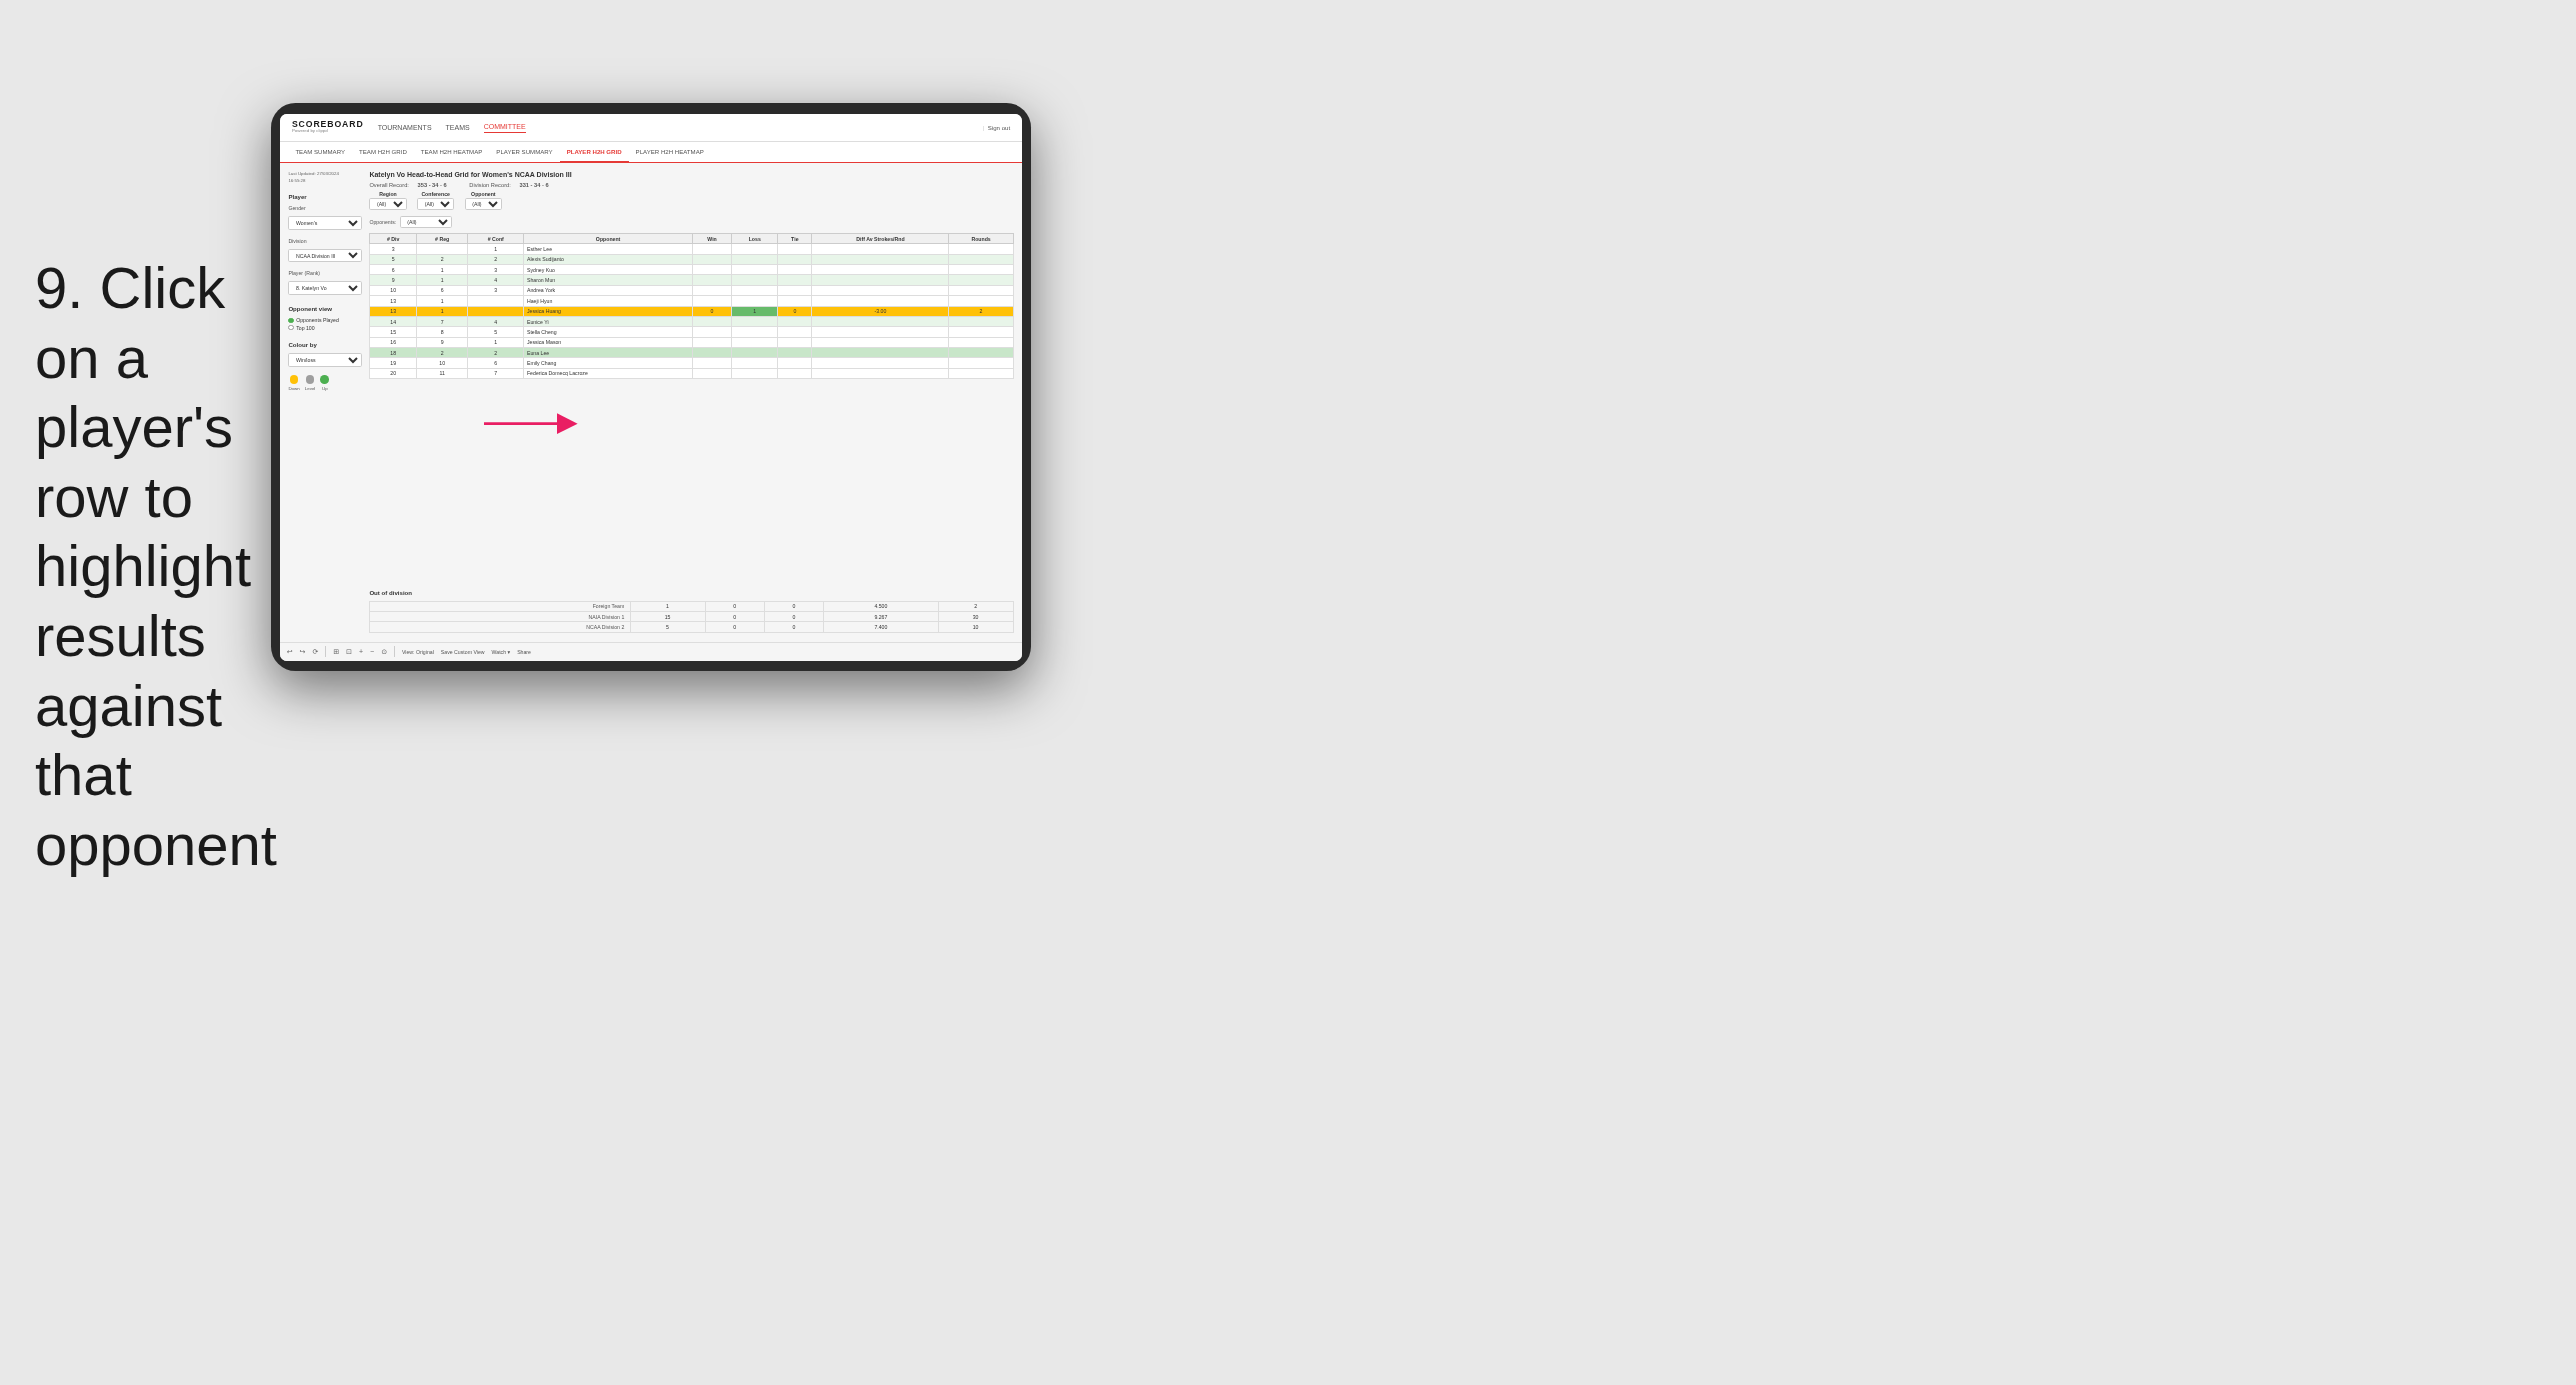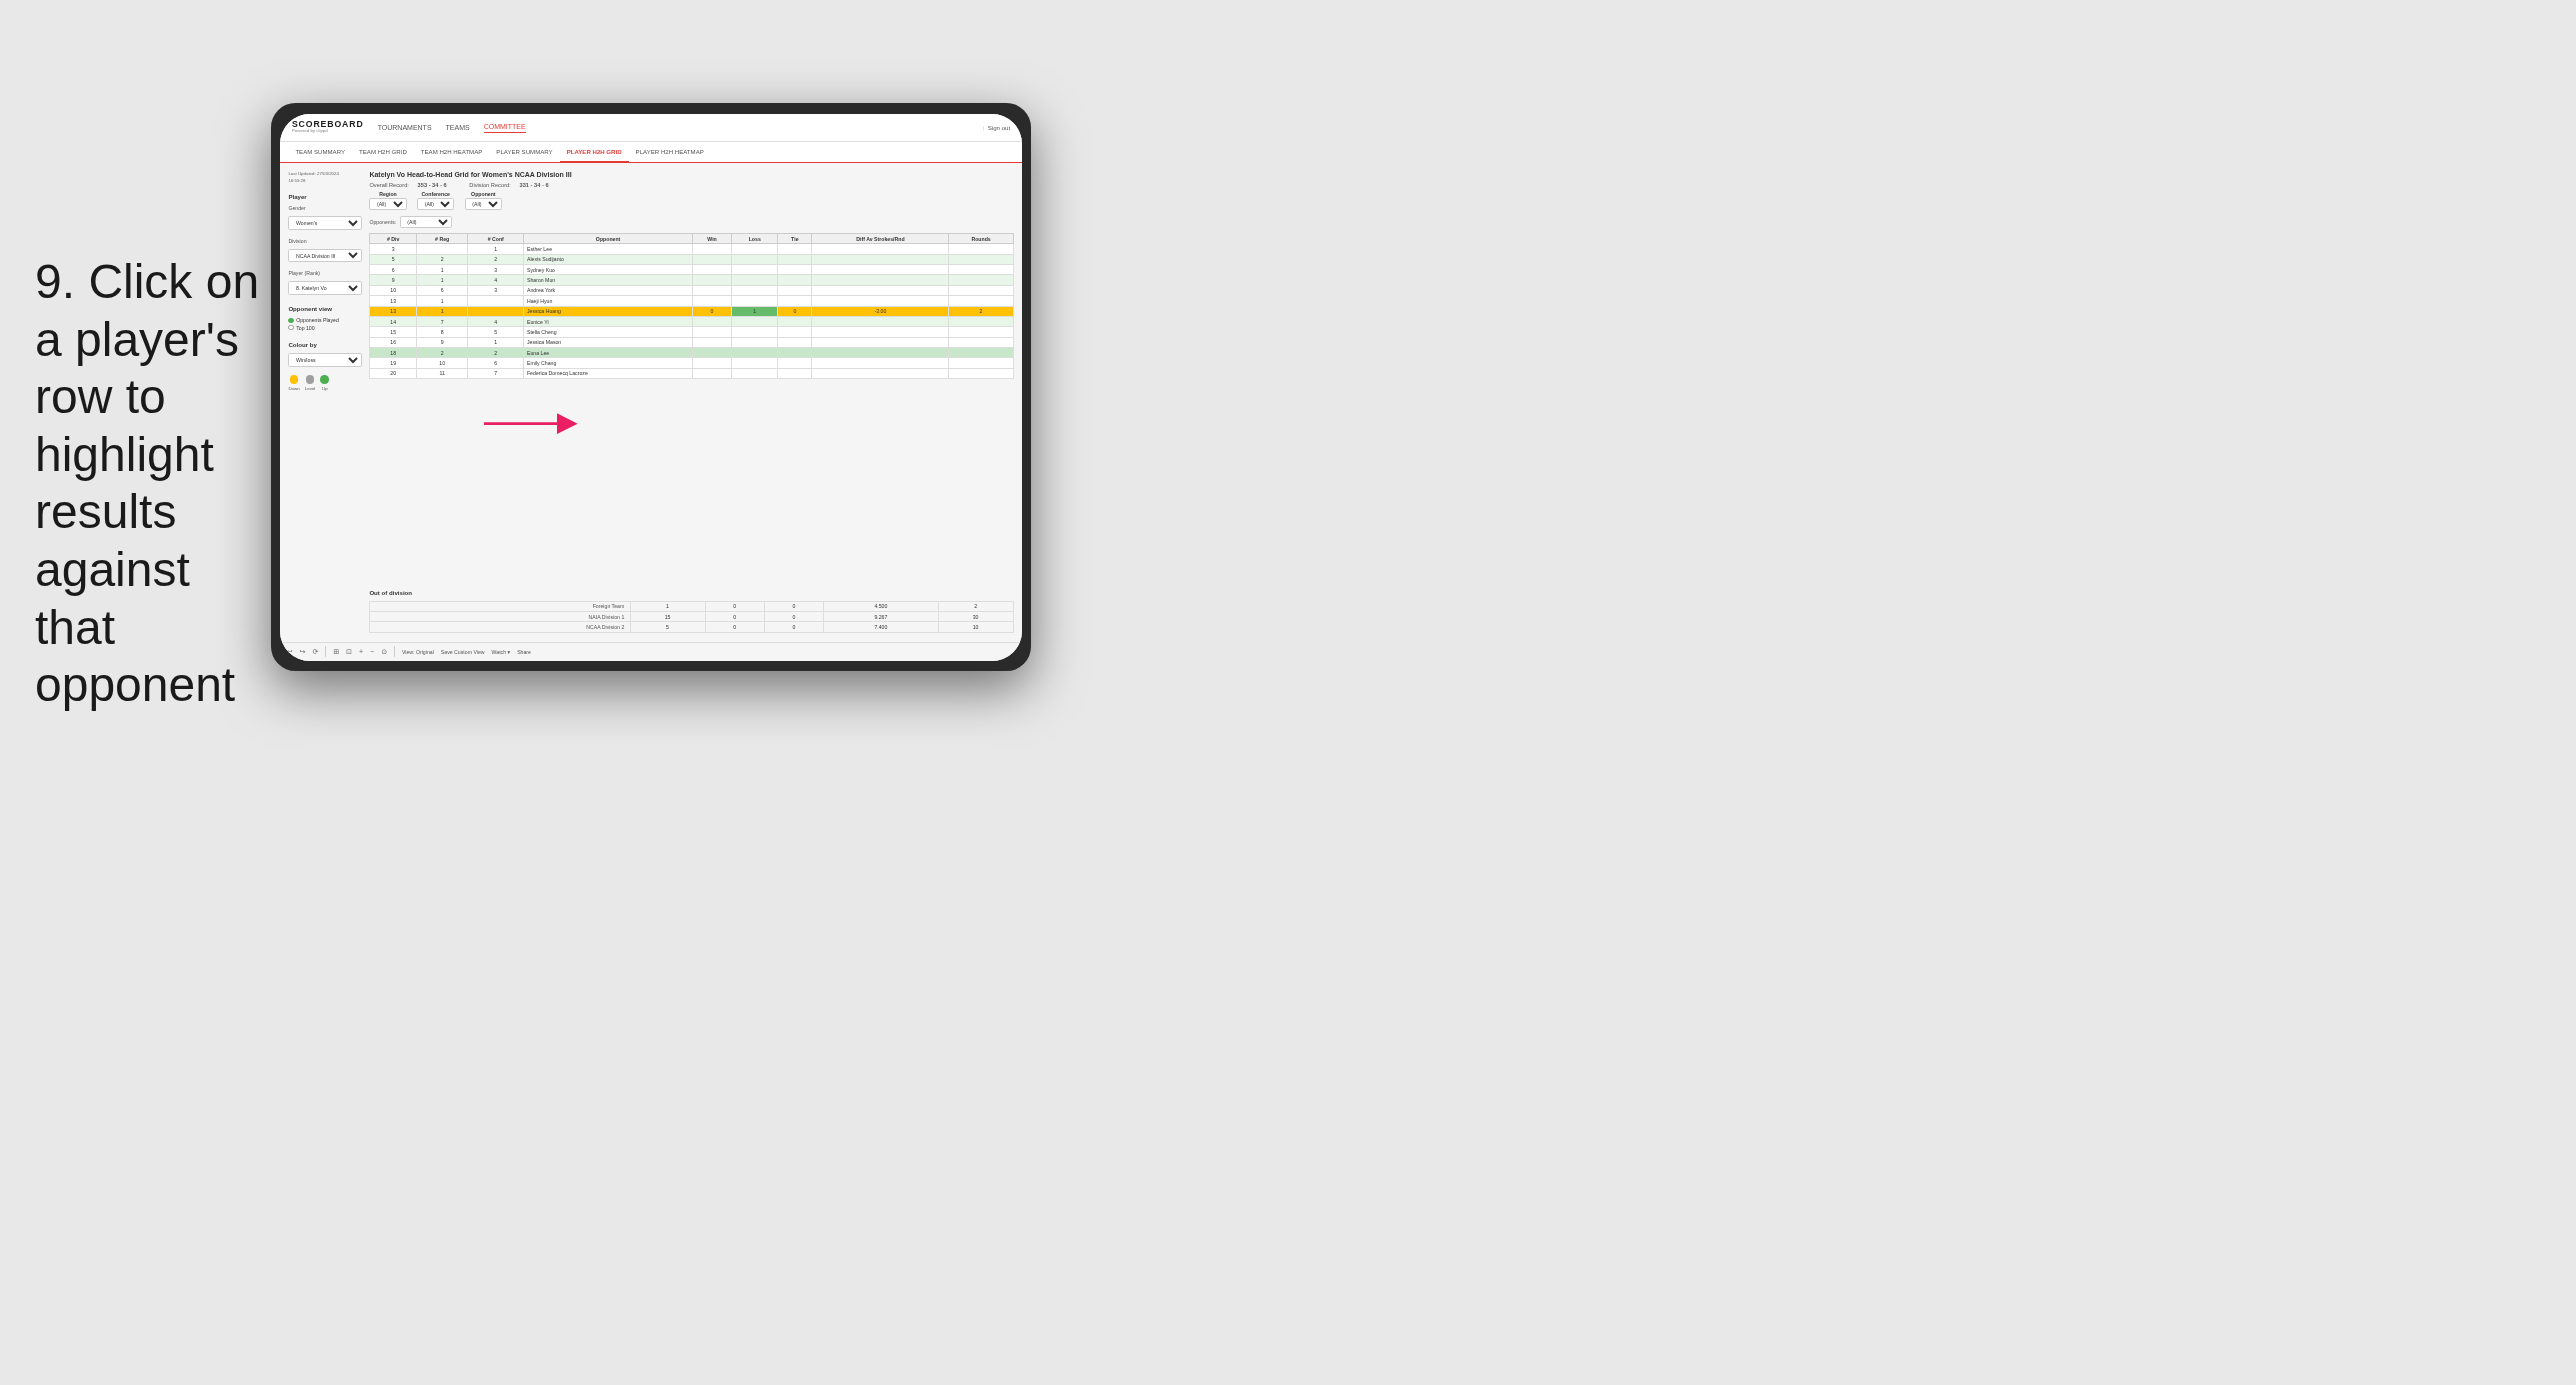--- a/index.html
+++ b/index.html
@@ -23,21 +23,21 @@
       border-radius: 24.5px;
       box-shadow: 0 17.5px 52px rgba(0,0,0,0.5);
     }
     .tablet-screen {
       position: absolute;
       top: 10.5px;
       left: 8.7px;
       right: 8.7px;
       bottom: 10.5px;
       background: #fff;
-      border-radius: 30px;
+      border-radius: 7px;
       overflow: hidden;
       display: flex;
       flex-direction: column;
     }
 
     
     .top-nav {
       background: #fff;
       border-bottom: 0.9px solid #ddd;
       display: flex;
@@ -317,21 +317,21 @@
     .toolbar-icon {
       font-size: 7px;
       color: #666;
     }
 
     
     .annotation-text {
       position: absolute;
       left: 35px;
       top: 253px;
-      font-size: 48px;
+      font-size: 58px;
       font-weight: 400;
       color: #1a1a1a;
       line-height: 1.2;
       max-width: 227px;
     }
     .filter-sections {
       display: flex;
       gap: 10.5px;
       align-items: flex-start;
       margin-bottom: 2.6px;

